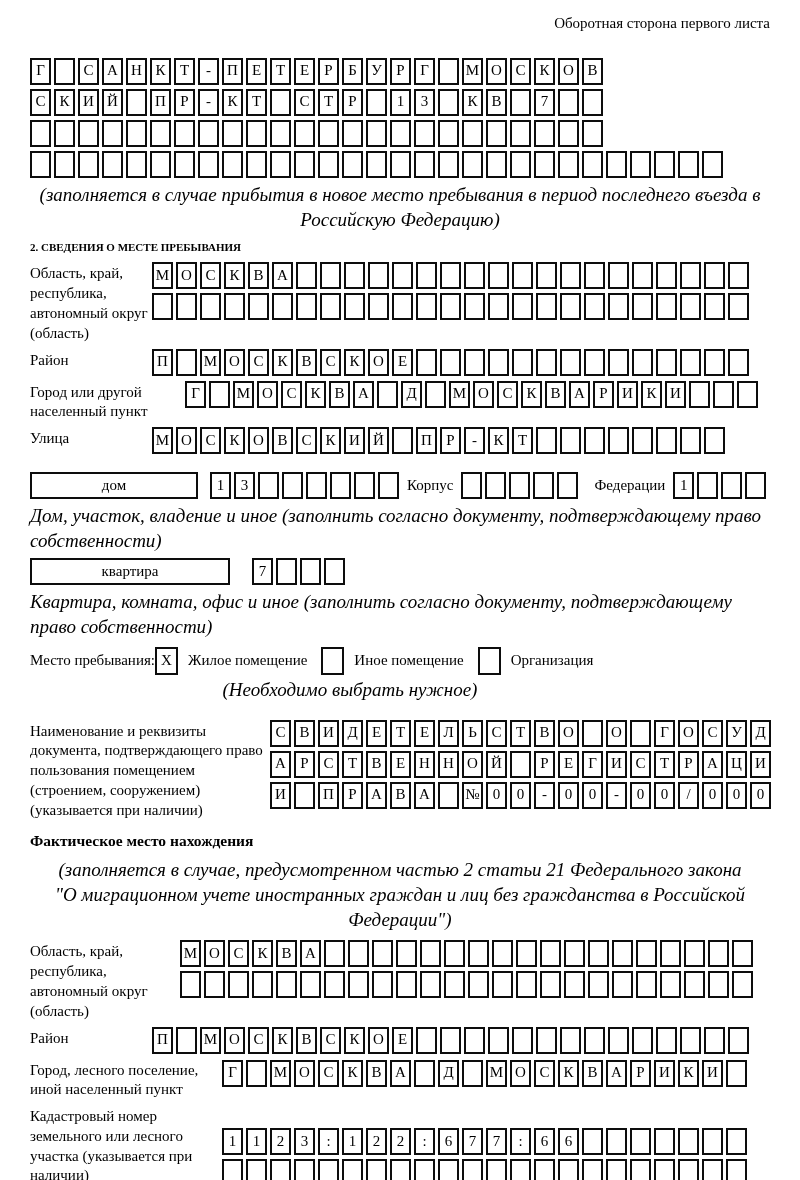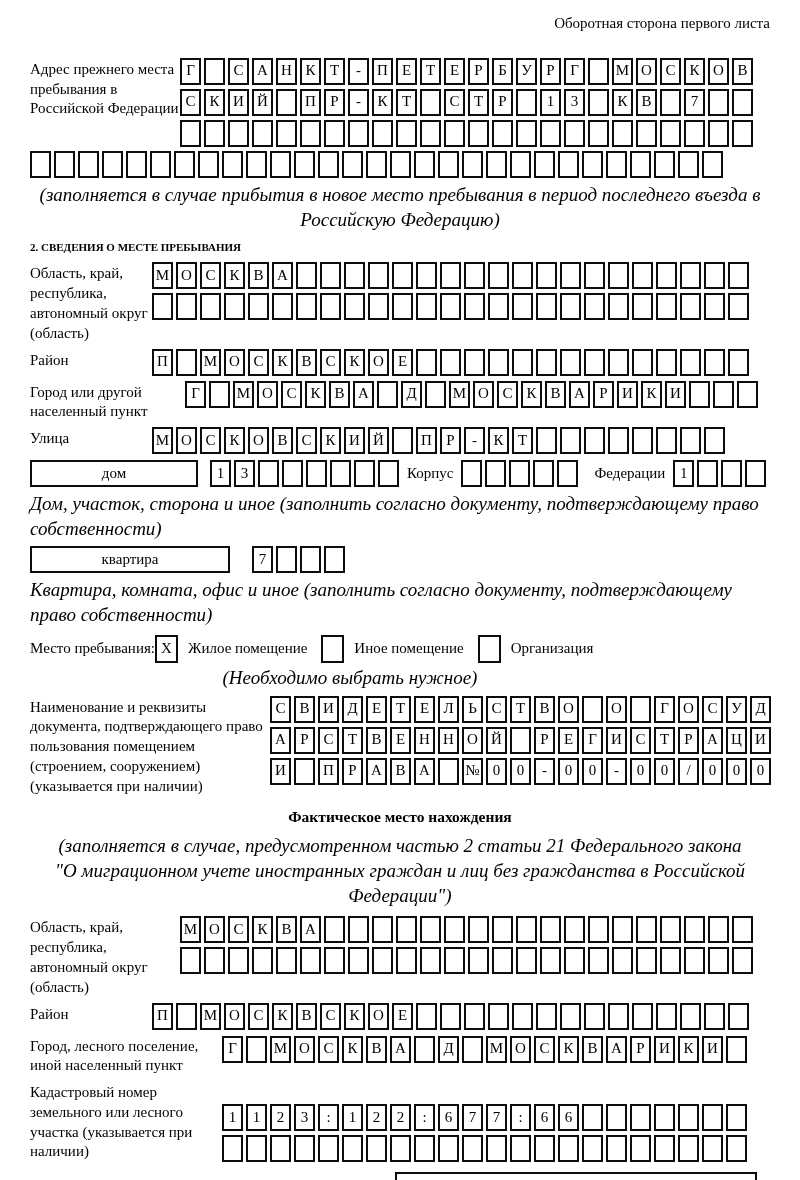--- a/index.html
+++ b/index.html
@@ -23,44 +23,43 @@
     display:flex; align-items:center; justify-content:center;
     font-size:15px; font-family:"Liberation Serif","DejaVu Serif",serif;
   }
   .typebox {
     flex:0 0 auto; height:27px; border:2px solid #0d0d0d;
     display:flex; align-items:center; justify-content:center; font-size:15px;
   }
   .note { font-size:19px;font-style:italic; }
   .center { text-align:center; }
   .h2 { font-weight:bold; font-size:11px; text-align:left; margin:8px 0 8px 0; }
-  .h3 { font-weight:bold; font-size:15.5px; text-align:center; margin:10px 0 6px 0; }
-
-  .mt4 { margin-top:4px; } .mt5 { margin-top:5px; } .mt6 { margin-top:6px; } .mt8 { margin-top:8px; }
+  .h3 { font-weight:bold; font-size:15.5px; text-align:left; margin:10px 0 6px 0; }
+
+  .mt4 { margin-top:4px; } .mt5 { margin-top:5px; } .mt6 { margin-top:18px; } .mt8 { margin-top:8px; }
 
   .w122 { width:122px; } .w150 { width:150px; } .w155 { width:155px; }
   .w192 { width:192px; } .w240 { width:240px; }
 
   .inline-lbl { padding:0 8px; line-height:27px; white-space:nowrap; }
   .stayrow { display:flex; align-items:center; margin-top:7px; }
   .stayrow .opt { padding:0 14px 0 10px; white-space:nowrap; }
   .stayrow .cap { white-space:nowrap; }
   .choose-note { width:310px; margin-left:165px; text-align:center; margin-top:2px; }
 
   .stampbox { margin-left:365px; margin-top:10px; width:362px; height:172px; border:2px solid #0d0d0d; background:#fff; }
 </style>
 </head>
 <body>
 
 <div>
 
   <div class="corner">Оборотная сторона первого листа</div>
 
   <div class="flexrow">
-    <div class="lbl w150">Адрес прежнего места пребывания в Российской Федерации</div>
     <div class="gridcol">
       <div class="boxrow">
           <span class="cbox">Г</span>
           <span class="cbox"></span>
           <span class="cbox">С</span>
           <span class="cbox">А</span>
           <span class="cbox">Н</span>
           <span class="cbox">К</span>
           <span class="cbox">Т</span>
           <span class="cbox">-</span>
@@ -342,21 +341,21 @@
         <span class="cbox"></span>
       </div>
     <div class="inline-lbl" style="padding-left:16px;">Федерации</div>
     <div class="boxrow">
         <span class="cbox">1</span>
         <span class="cbox"></span>
         <span class="cbox"></span>
         <span class="cbox"></span>
       </div>
   </div>
-  <div class="note mt4">Дом, участок, сторона и иное (заполнить согласно документу, подтверждающему право собственности)</div>
+  <div class="note mt4">Дом, участок, владение и иное (заполнить согласно документу, подтверждающему право собственности)</div>
 
   <div class="flexrow mt5">
     <div class="typebox" style="width:200px; margin-right:22px;">квартира</div>
     <div class="boxrow">
         <span class="cbox">7</span>
         <span class="cbox"></span>
         <span class="cbox"></span>
         <span class="cbox"></span>
       </div>
   </div>

